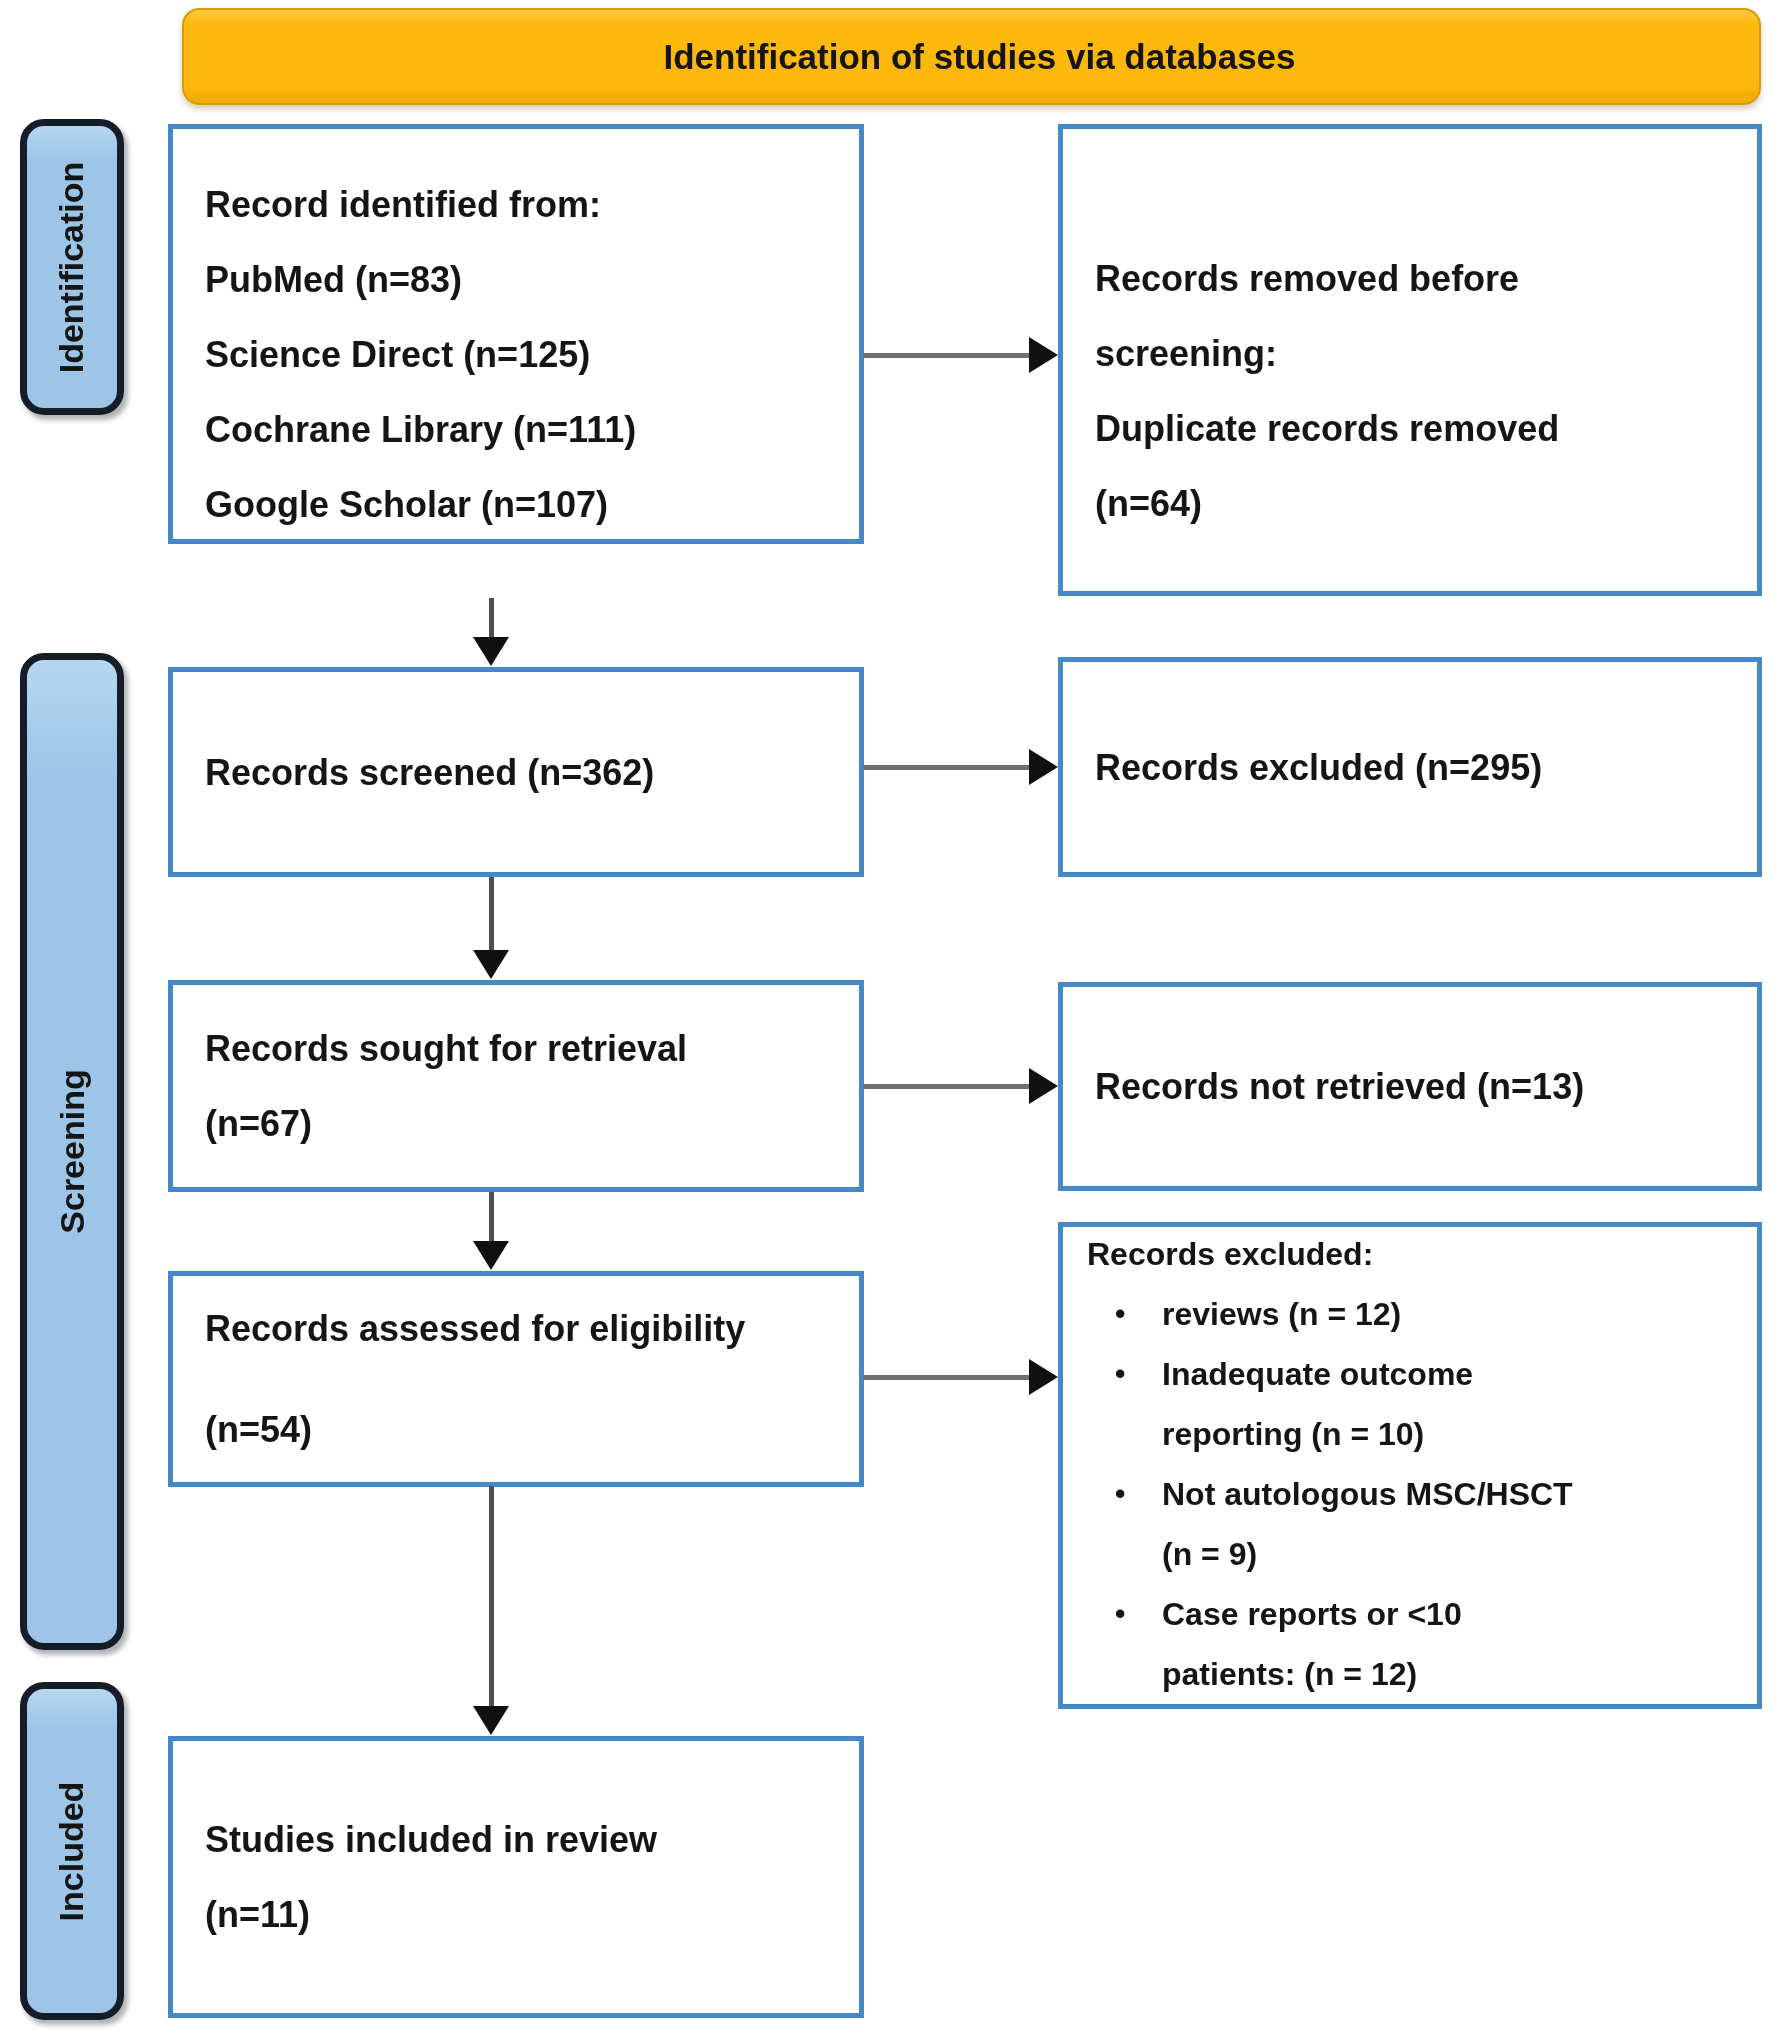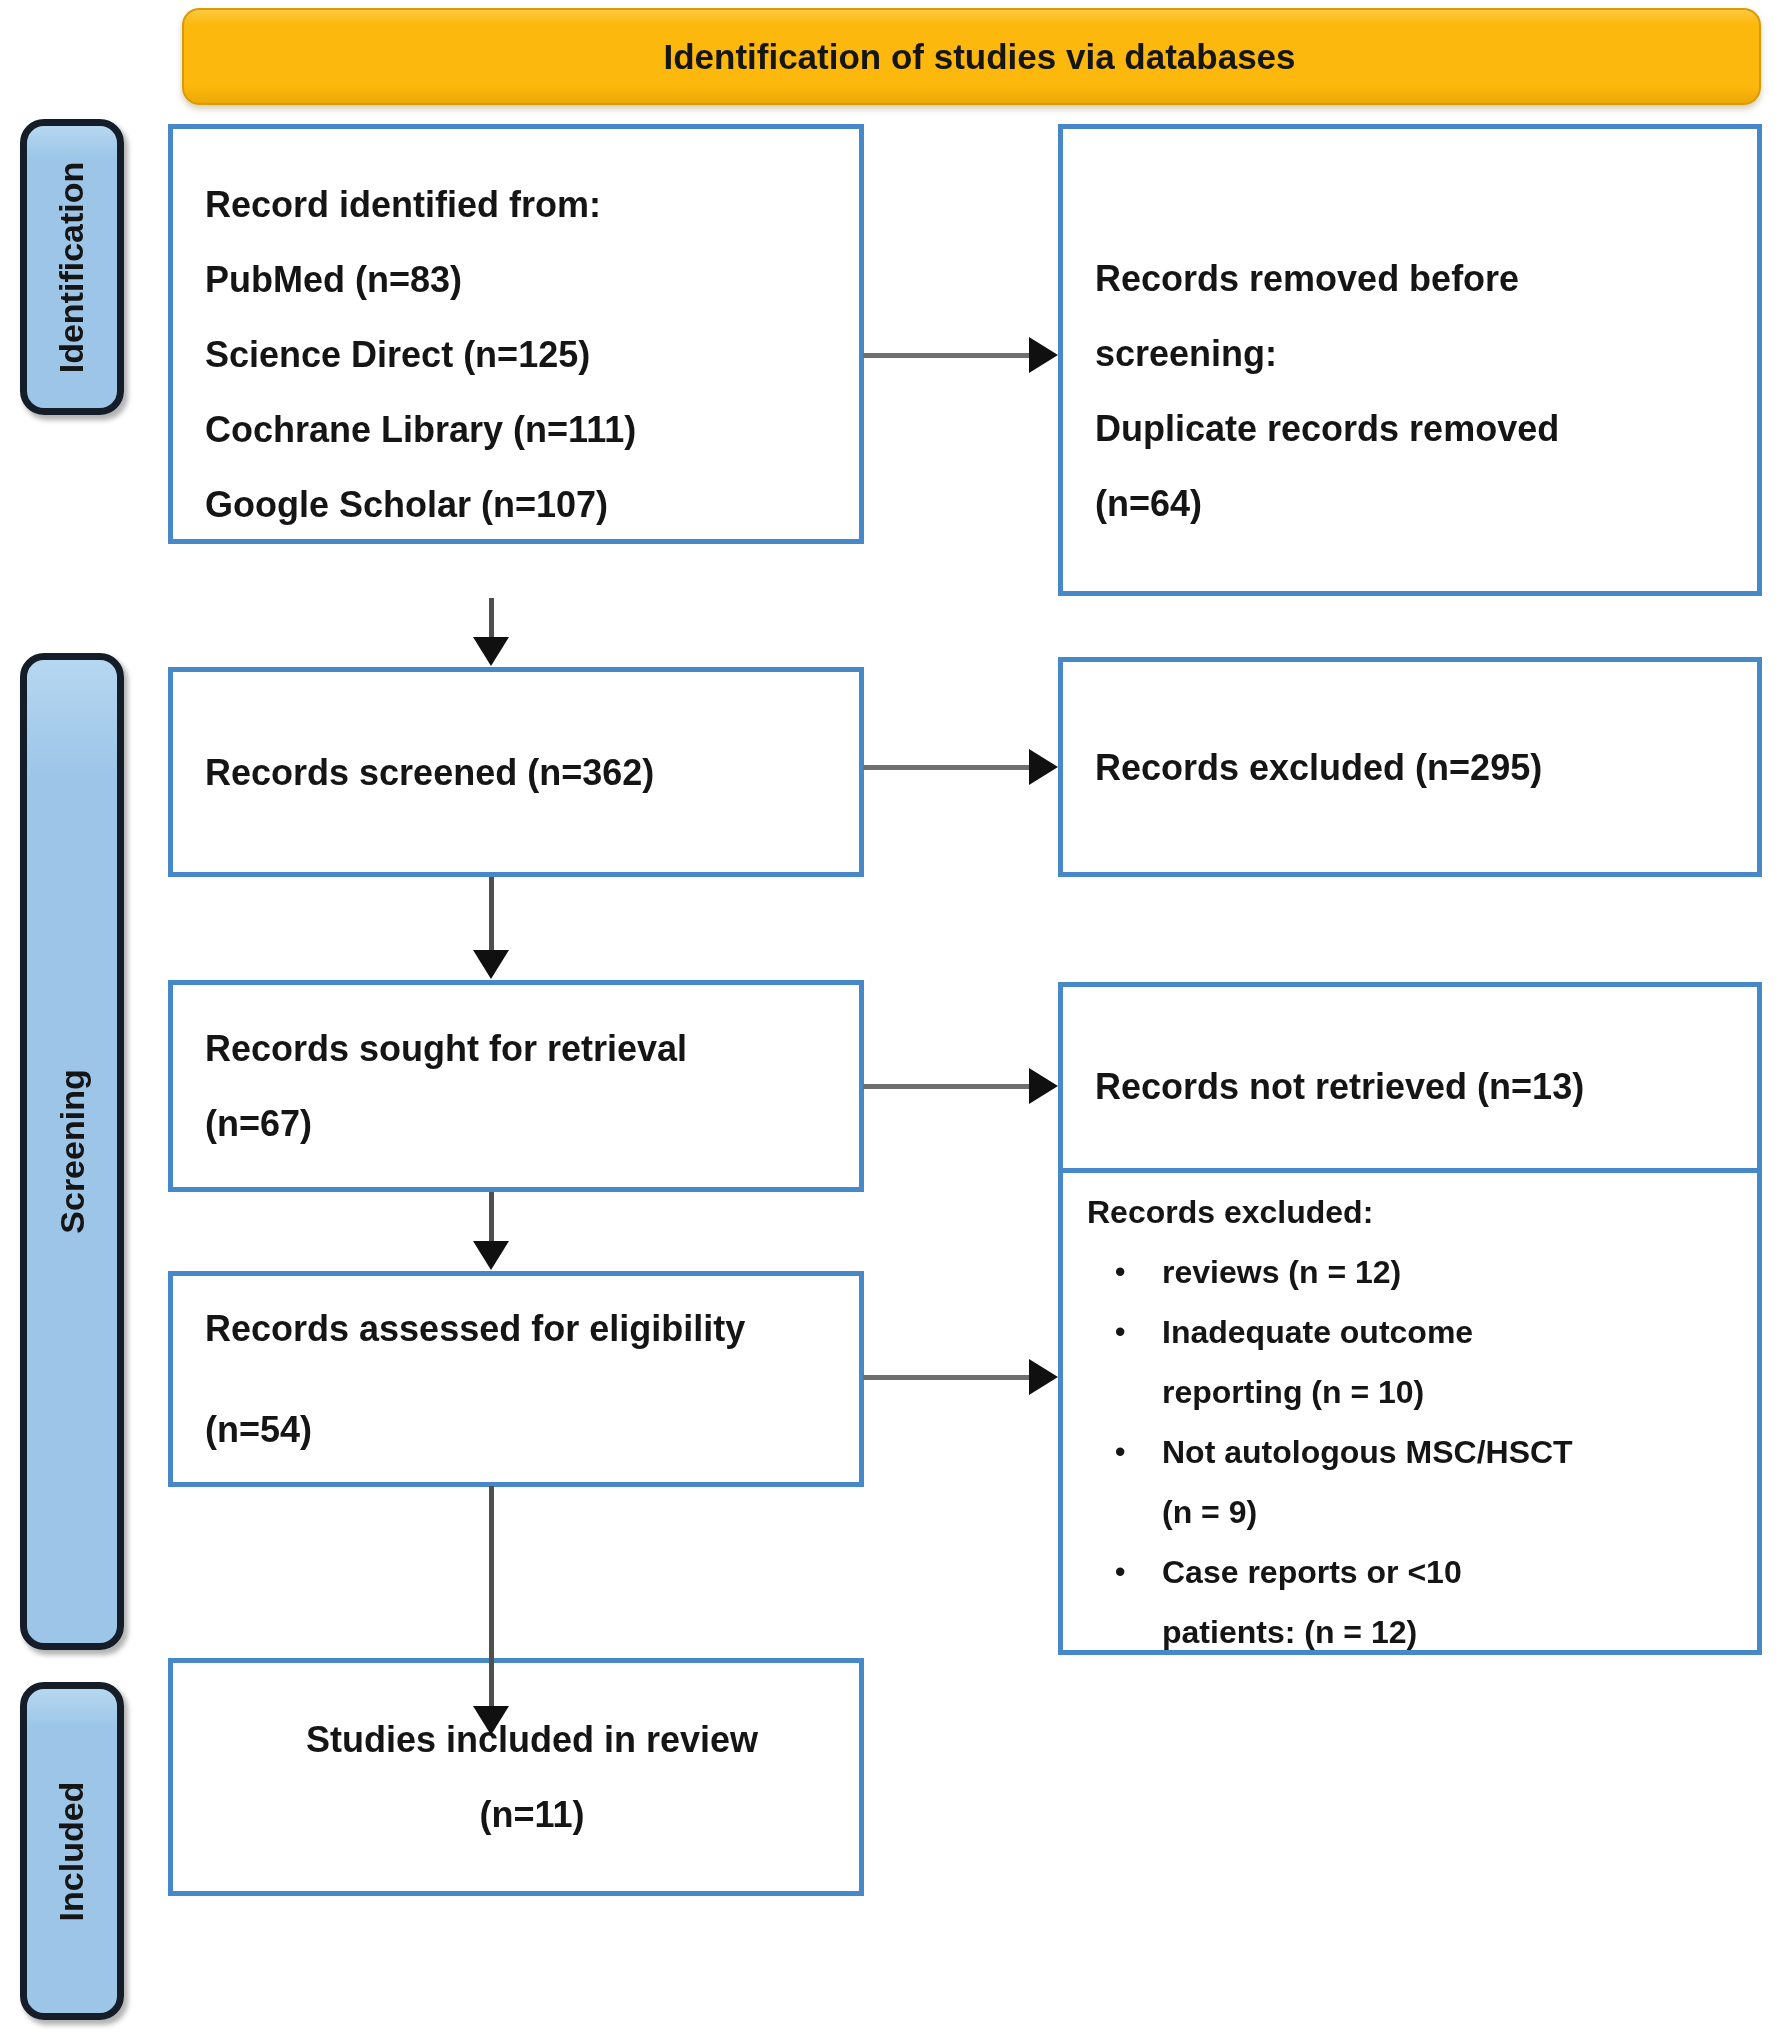--- a/index.html
+++ b/index.html
@@ -35,25 +35,25 @@
     display:flex;flex-direction:column;justify-content:center;
     padding-left:32px;font-size:36px;line-height:75px;
   }
   .fbox .line{white-space:nowrap;}
   .col-l{left:168px;width:696px;}
   .col-r{left:1058px;width:704px;}
   .b1{top:124px;height:420px;justify-content:center;padding-top:40px;}
   .b2{top:667px;height:210px;}
   .b3{top:980px;height:212px;}
   .b4{top:1271px;height:216px;gap:26px;}
-  .b5{top:1658px;height:238px;text-align:center;}
+  .b5{top:1736px;height:282px;}
   .r1{top:124px;height:472px;padding-top:62px;}
   .r2{top:657px;height:220px;}
   .r3{top:982px;height:209px;}
-  .r4{top:1168px;height:487px;justify-content:flex-start;
+  .r4{top:1222px;height:487px;justify-content:flex-end;
       padding:9.4px 13.4px 0 24px;font-size:32px;line-height:60px;}
   
   .reasons{list-style:none;margin:0;padding:0;}
   .reasons li{position:relative;padding-left:75px;}
   .reasons .marker{position:absolute;left:28px;top:0;font-size:29.5px;}
   
   .hline{position:absolute;height:4.7px;background:#6f6f6f;}
   .harrow{position:absolute;width:0;height:0;
     border-top:18px solid transparent;border-bottom:18px solid transparent;
     border-left:29.5px solid #101010;}

